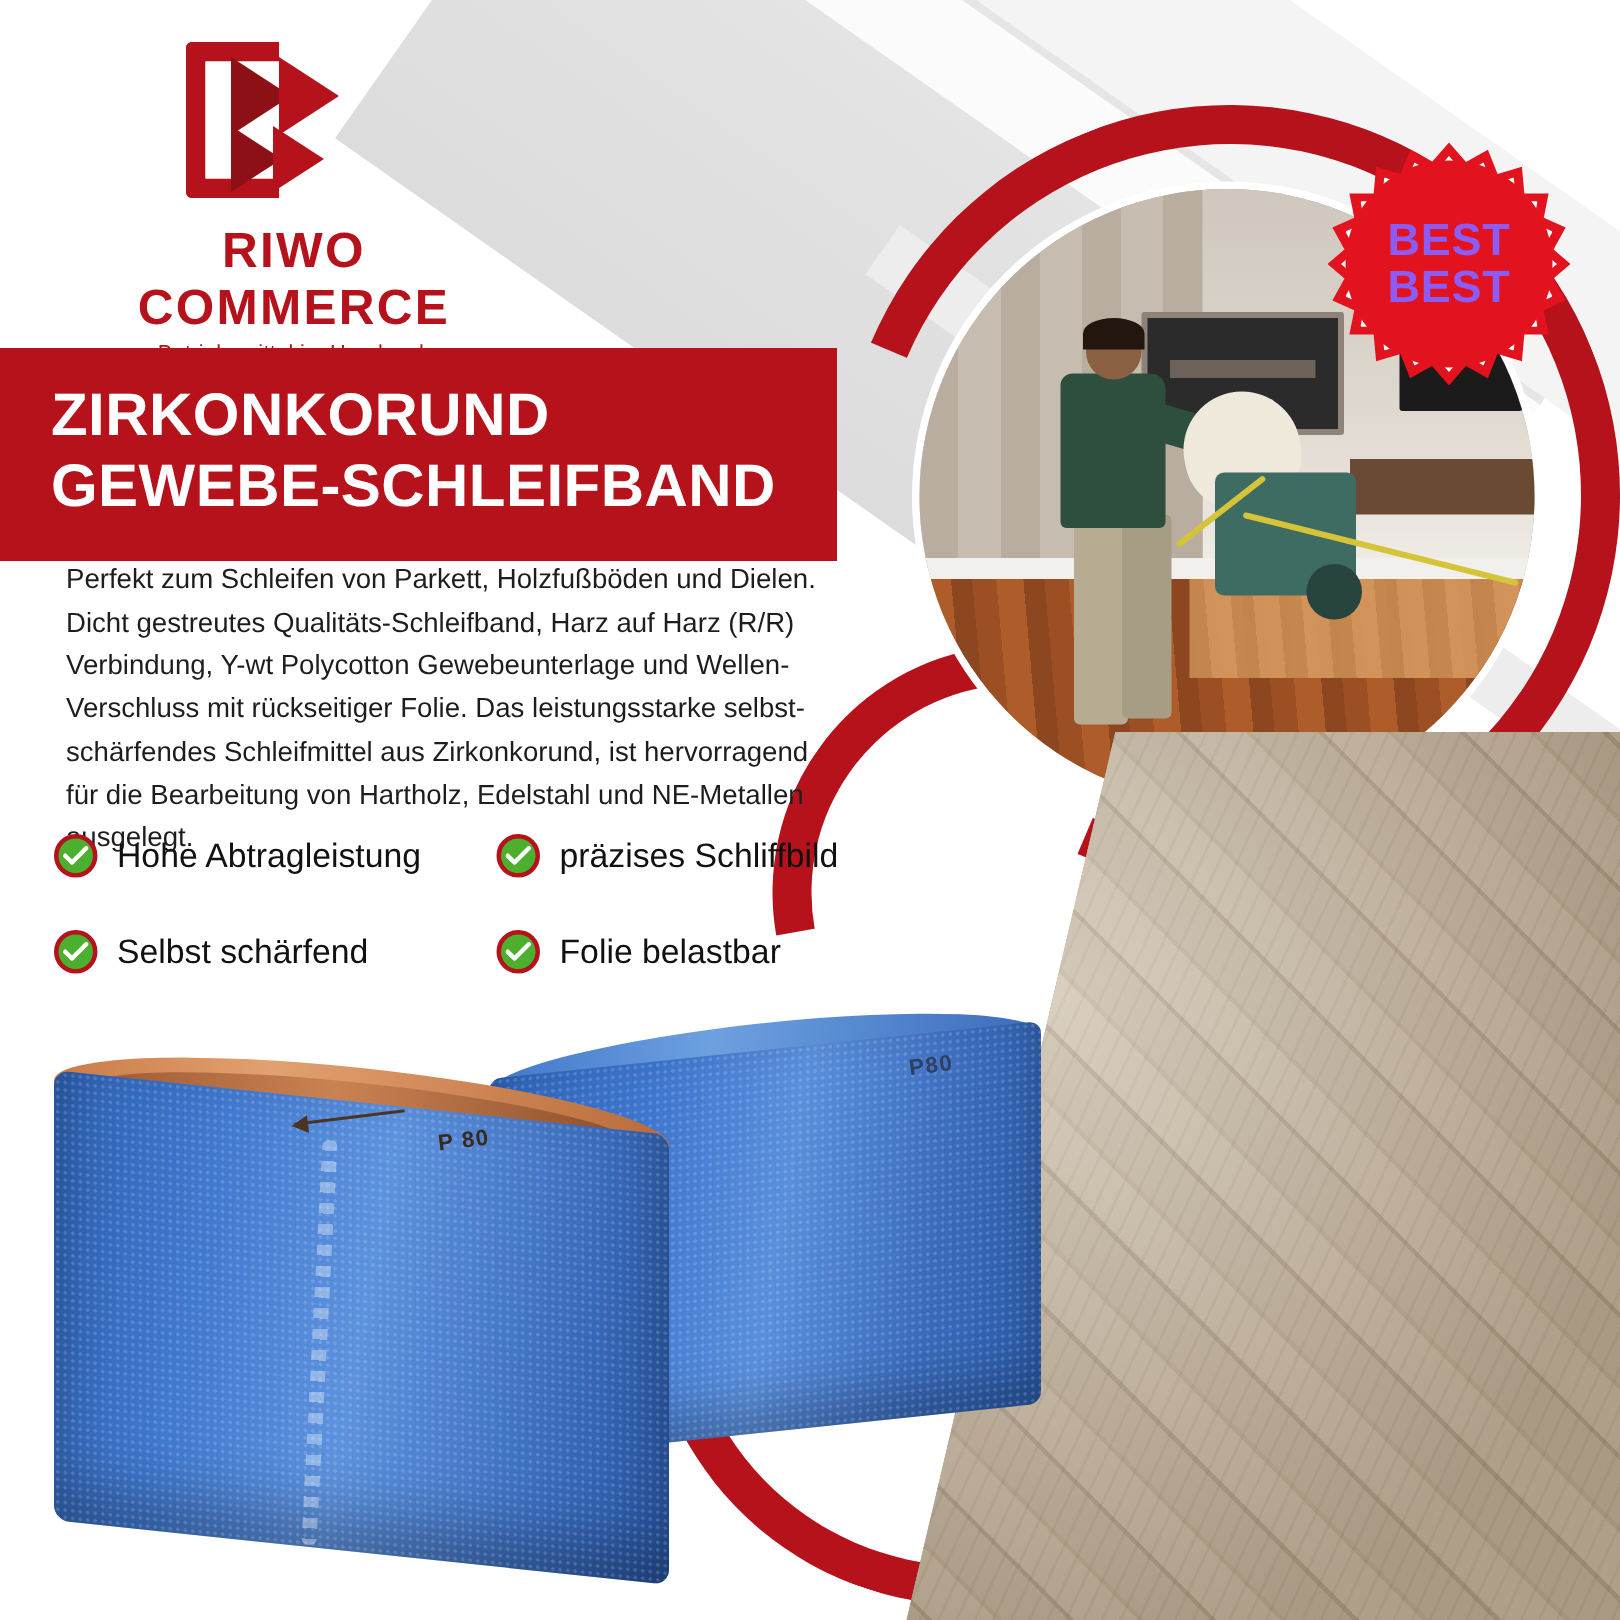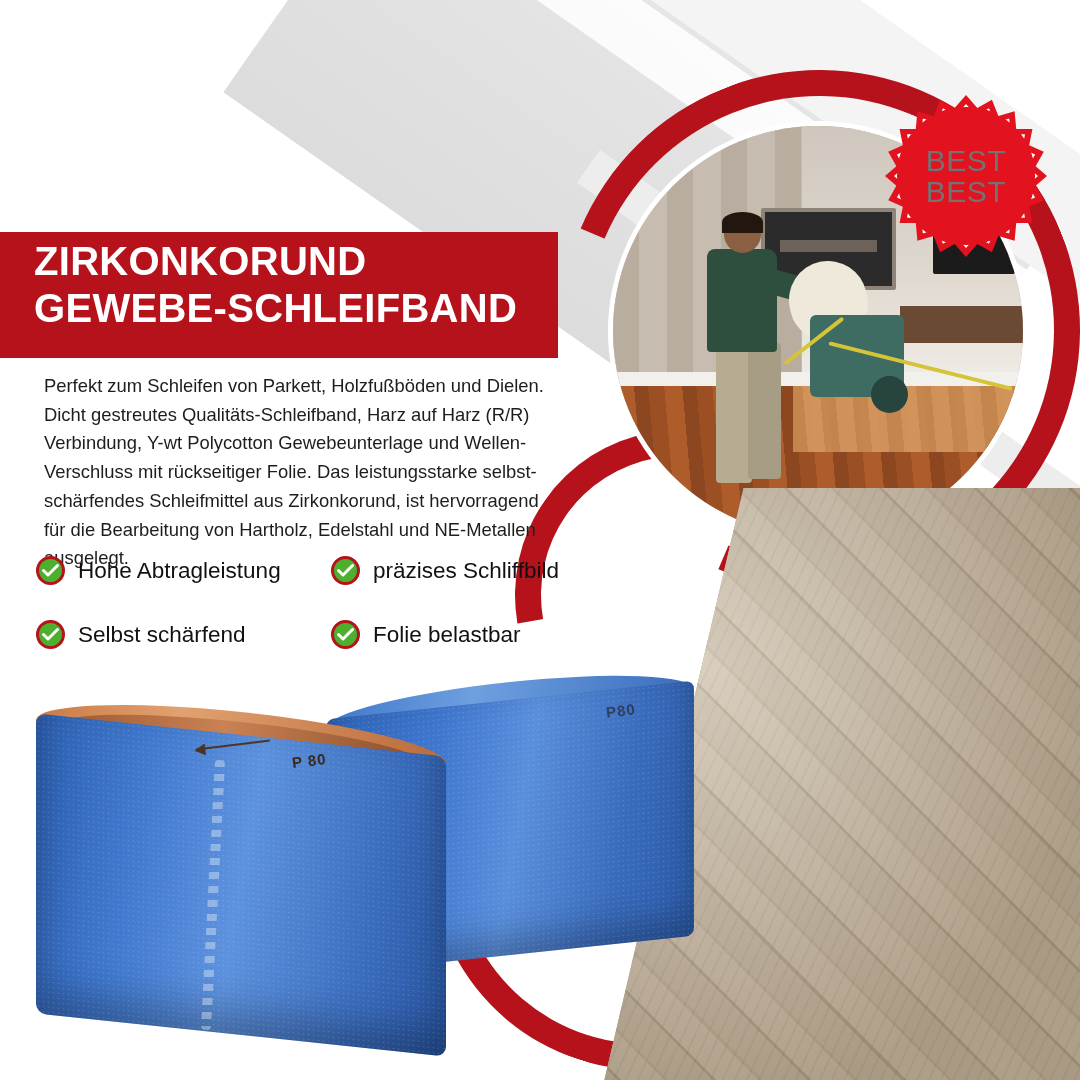--- a/index.html
+++ b/index.html
@@ -202,22 +202,22 @@
     border-radius: 50%;
     clip-path: polygon(
       50% 0%, 57% 8%, 66% 3%, 70% 13%, 80% 10%, 81% 21%, 91% 21%, 89% 31%,
       98% 35%, 93% 44%, 100% 50%, 93% 56%, 98% 65%, 89% 69%, 91% 79%, 81% 79%,
       80% 90%, 70% 87%, 66% 97%, 57% 92%, 50% 100%, 43% 92%, 34% 97%, 30% 87%,
       20% 90%, 19% 79%, 9% 79%, 11% 69%, 2% 65%, 7% 56%, 0% 50%, 7% 44%,
       2% 35%, 11% 31%, 9% 21%, 19% 21%, 20% 10%, 30% 13%, 34% 3%, 43% 8%);
   }
   .badge-text {
     position: relative;
-    color: #737373;
-    font-weight: normal;
+    color: #8b5cf6;
+    font-weight: bold;
     font-size: 30px;
     line-height: 1.05;
     text-align: center;
     letter-spacing: .5px;
   }
 
   
   .logo-wrap {
     position: absolute; left: 46px; top: 28px;
     width: 300px;
@@ -267,21 +267,21 @@
     margin-top: 4px;
     letter-spacing: .2px;
   }
 
   
   .title-band {
     position: absolute;
     left: 0; top: 232px;
     width: 558px;
     background: #b5121b;
-    padding: 6px 34px 26px 34px;
+    padding: 22px 34px 26px 34px;
   }
   .title-band h1 {
     color: #ffffff;
     font-size: 40px;
     font-weight: bold;
     line-height: 1.17;
     letter-spacing: .3px;
   }
 
   
@@ -478,20 +478,31 @@
 
   <div class="badge">
     <div class="badge-star"></div>
     <div class="badge-inner"></div>
     <div class="badge-text">
       <div>BEST</div>
       <div>BEST</div>
     </div>
   </div>
 
+  <div class="logo-wrap">
+    <div class="logo-mark">
+      <div class="lm-bracket"></div>
+      <div class="lm-chev c1"></div>
+      <div class="lm-chev c2"></div>
+      <div class="lm-chev c3"></div>
+      <div class="lm-chev c4"></div>
+    </div>
+    <div class="logo-name">RIWO COMMERCE</div>
+    <div class="logo-tag">Betriebsmittel im Handwerk</div>
+  </div>
 
   <div class="title-band">
     <h1>ZIRKONKORUND GEWEBE-SCHLEIFBAND</h1>
   </div>
 
   <p class="body-copy">Perfekt zum Schleifen von Parkett, Holzfußböden und Dielen. Dicht gestreutes Qualitäts-Schleifband, Harz auf Harz (R/R) Verbindung, Y-wt Polycotton Gewebeunterlage und Wellen-Verschluss mit rückseitiger Folie. Das leistungsstarke selbst-schärfendes Schleifmittel aus Zirkonkorund, ist hervorragend für die Bearbeitung von Hartholz, Edelstahl und NE-Metallen ausgelegt.</p>
 
   <div class="features">
     <div class="feature">
       <span class="check">

